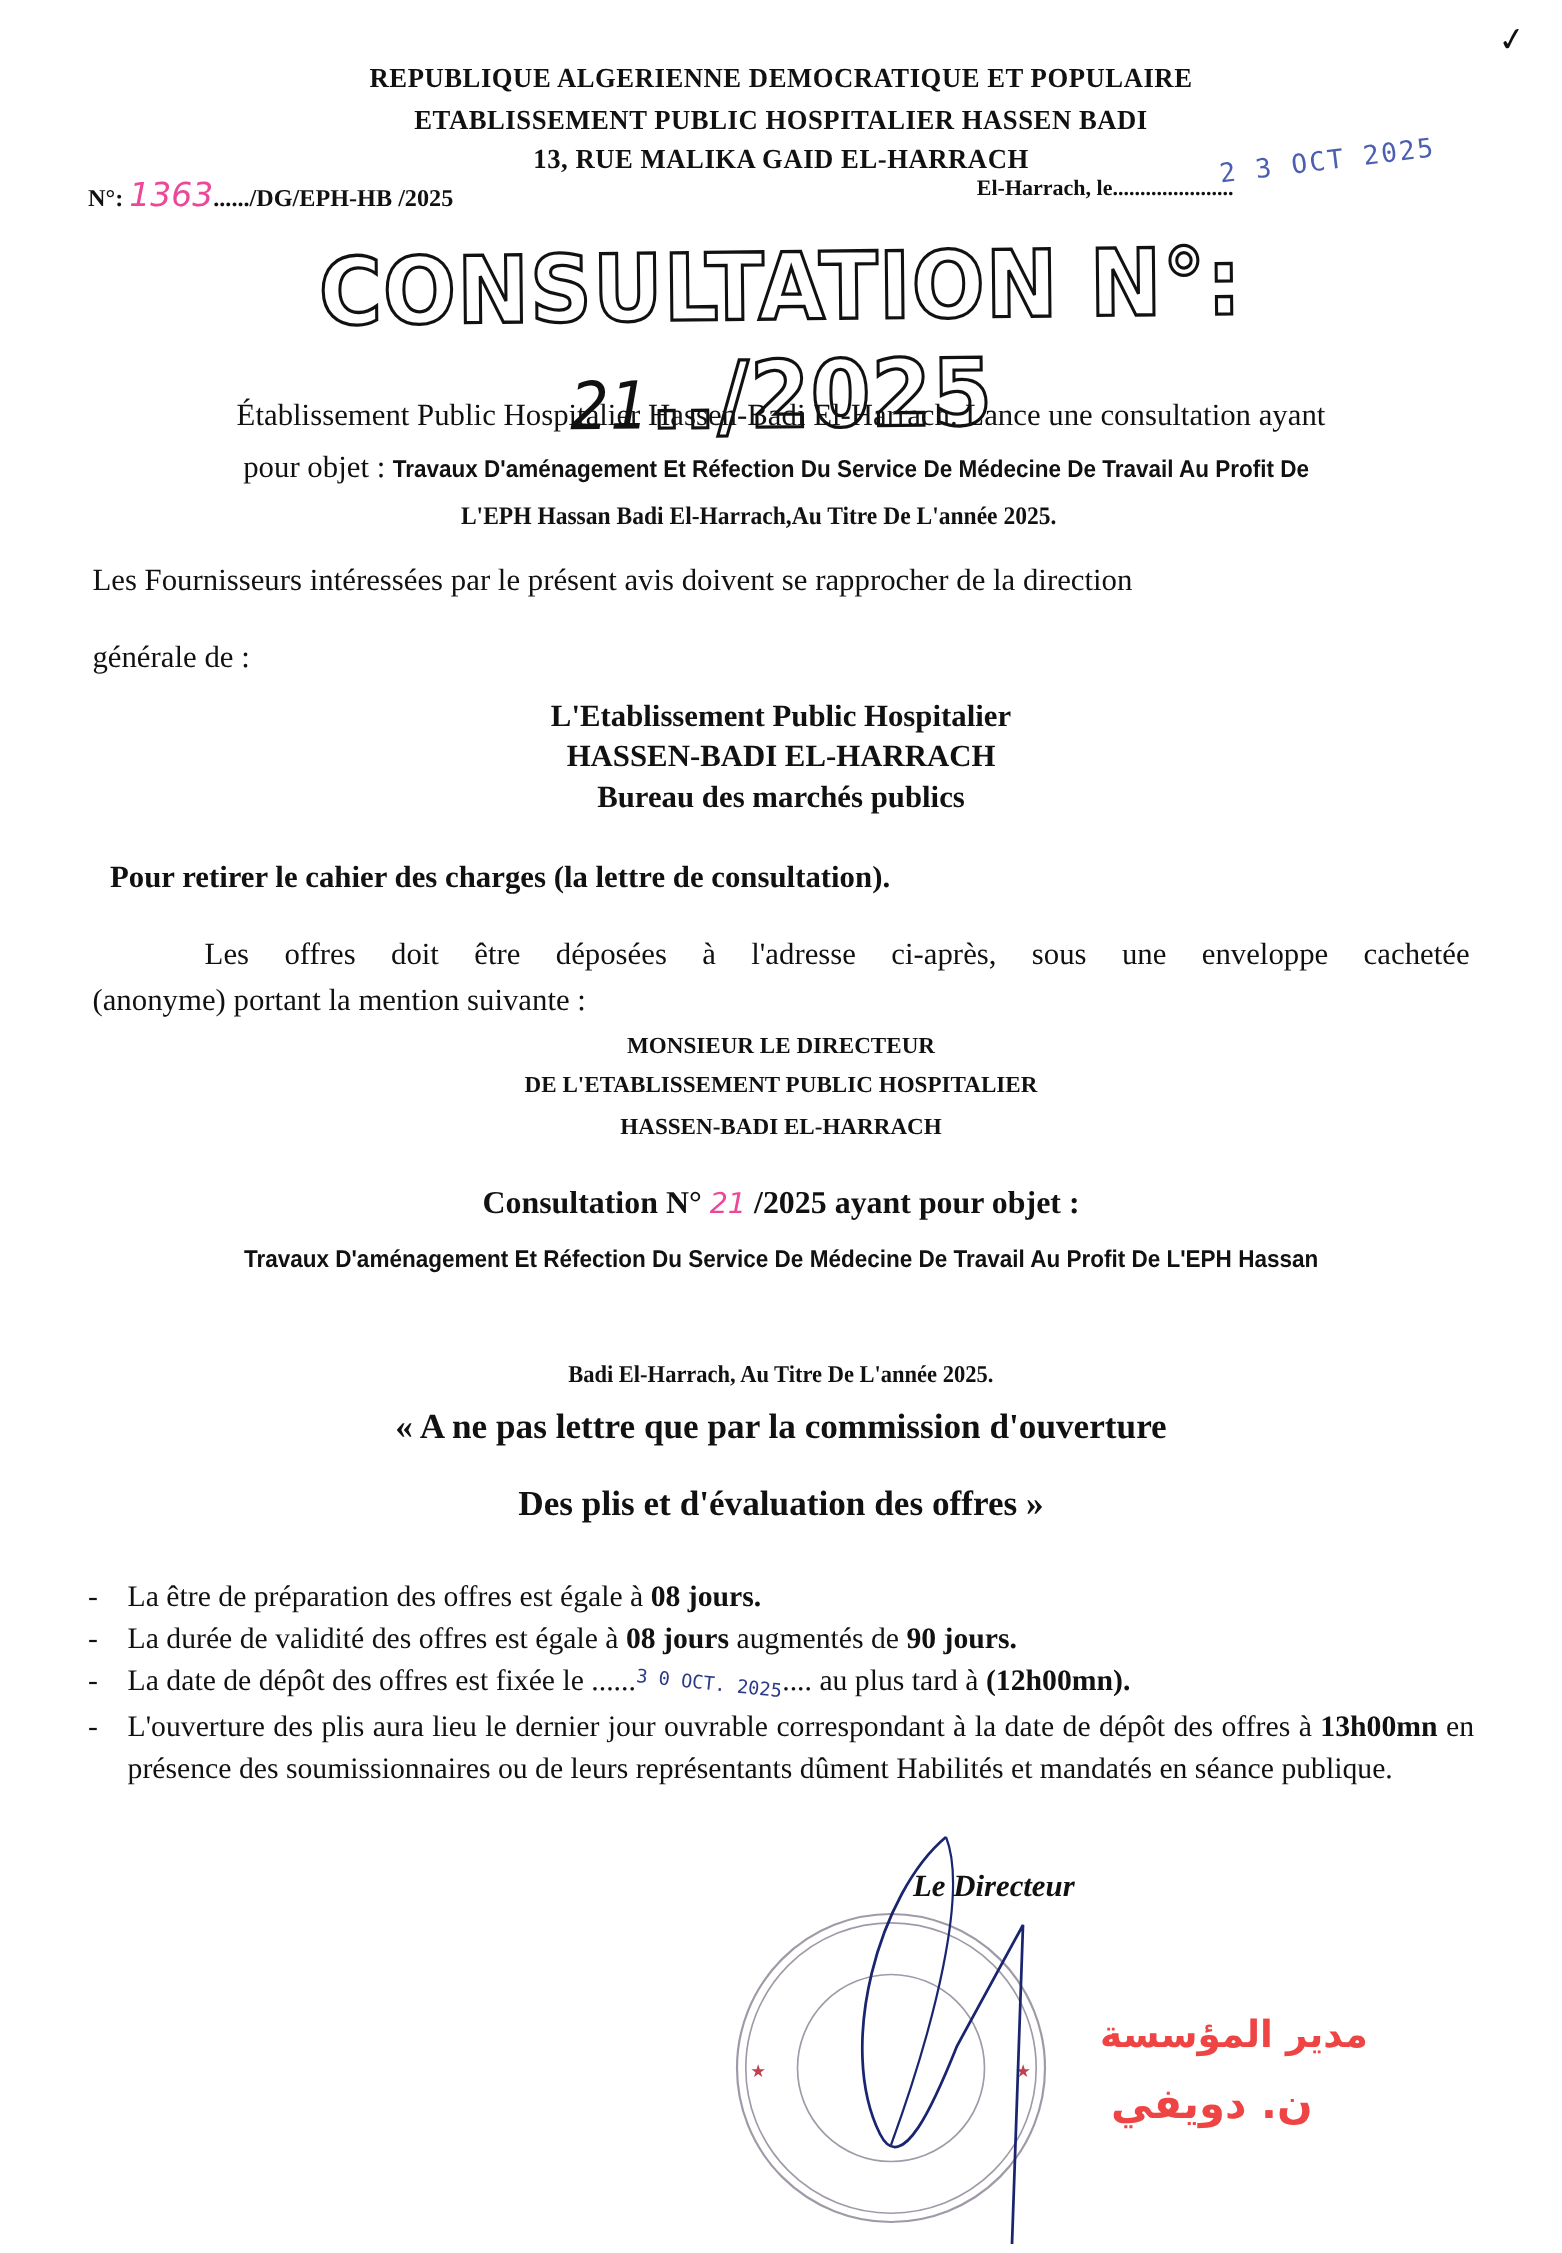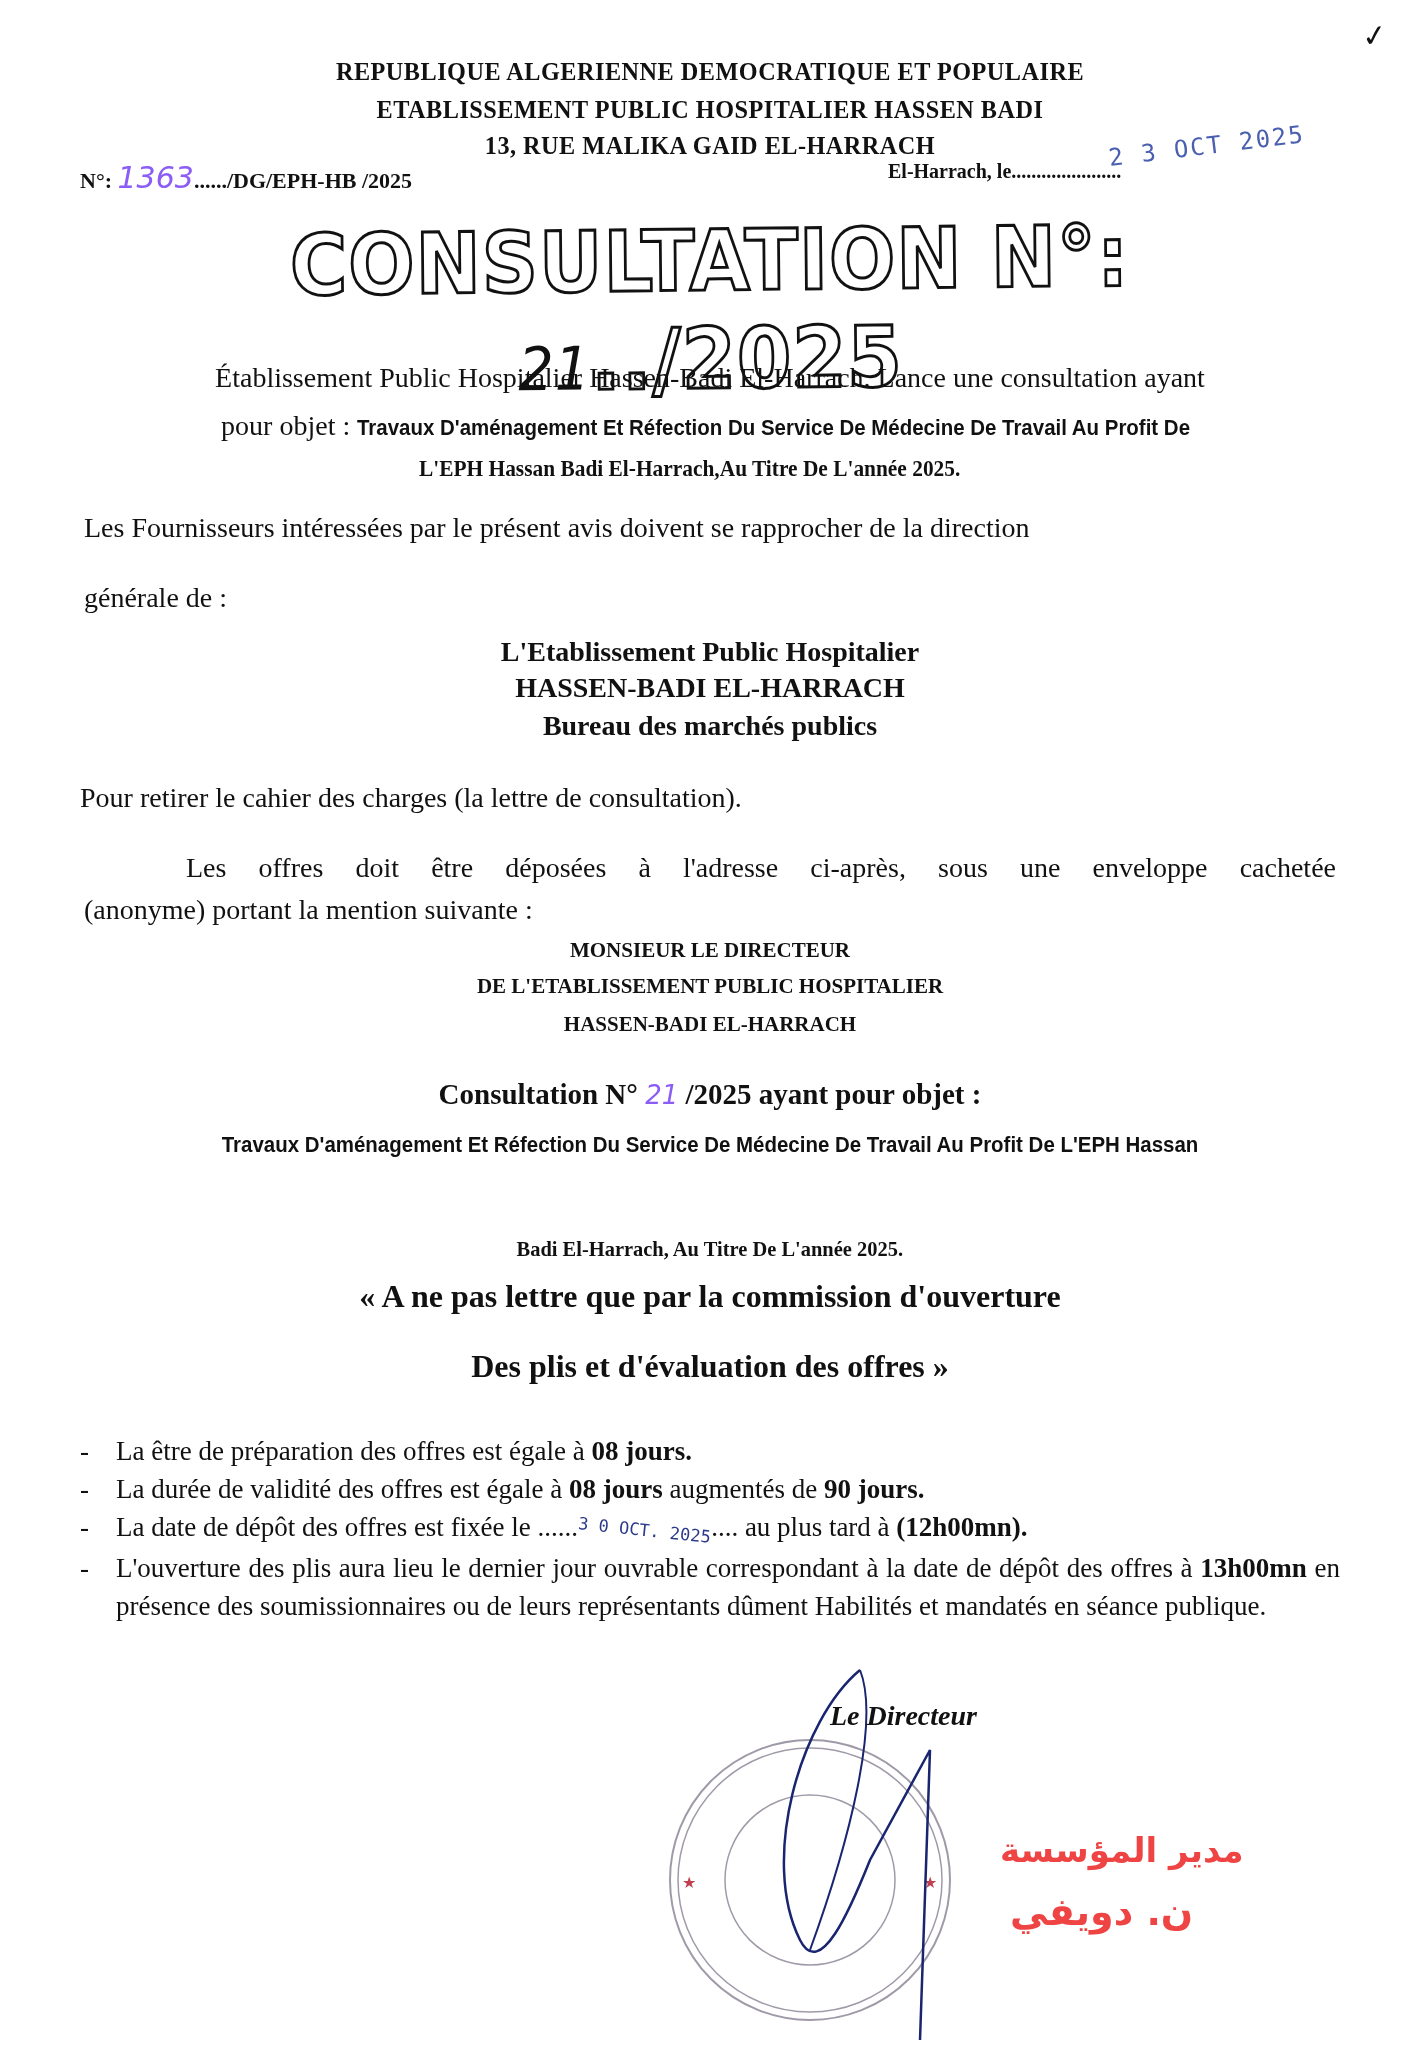--- a/index.html
+++ b/index.html
@@ -5,21 +5,21 @@
   html, body { margin: 0; padding: 0; }
   body {
     width: 1420px; height: 2048px; background: #ffffff; position: relative; overflow: hidden;
     font-family: "Liberation Serif", "DejaVu Serif", serif; color: #111;
   }
   .abs { position: absolute; }
   .center { left: 0; width: 1420px; text-align: center; }
   .hdr { font-size: 25px; font-weight: bold; letter-spacing: 0.5px; transform: scaleX(0.97); }
   .check { left: 1362px; top: 18px; font-size: 30px; color: #111; transform: rotate(-8deg); }
   .refline { left: 80px; top: 160px; font-size: 22px; font-weight: bold; }
-  .hand { font-family: "DejaVu Sans", sans-serif; font-weight: normal; font-style: italic; color: #8b5cf6; font-size: 30px; }
+  .hand { font-family: "DejaVu Sans", sans-serif; font-weight: normal; font-style: italic; color: #ec4899; font-size: 30px; }
   .dateline { left: 888px; top: 160px; font-size: 20px; font-weight: bold; }
   .stamp-date { left: 1108px; top: 132px; font-family: "DejaVu Sans Mono", monospace; color: #4a5fb0; font-size: 24px; transform: rotate(-7deg); letter-spacing: 2px; }
   .title {
     top: 212px; left: 150px; width: 1120px; text-align: center;
     font-family: "DejaVu Sans", sans-serif; font-weight: bold; font-size: 84px;
     color: #fff; -webkit-text-stroke: 3px #111; letter-spacing: 1px; transform: scaleX(0.93) rotate(-0.6deg);
   }
   .p { font-size: 28px; line-height: 1.3; }
   .obj { font-size: 22px; font-weight: bold; font-family: "Liberation Sans", sans-serif; transform: scaleX(0.93); transform-origin: left; display: inline-block; }
   .center-bold { font-size: 28px; font-weight: bold; }
@@ -65,21 +65,21 @@
   <span class="obj" style="font-family:'Liberation Serif',serif; font-size:23px;">L'EPH  Hassan  Badi El-Harrach,Au Titre De L'année 2025.</span>
 </div>
 
 <div class="abs p" style="left:84px; top:510px;">Les Fournisseurs intéressées par le présent avis doivent se rapprocher de la direction</div>
 <div class="abs p" style="left:84px; top:580px;">générale de :</div>
 
 <div class="abs center center-bold" style="top:636px;">L'Etablissement Public Hospitalier</div>
 <div class="abs center center-bold" style="top:672px;">HASSEN-BADI  EL-HARRACH</div>
 <div class="abs center center-bold" style="top:710px;">Bureau des marchés publics</div>
 
-<div class="abs p" style="left:80px; top:780px;">Pour retirer le cahier des charges (la lettre de consultation).</div>
+<div class="abs p" style="left:100px; top:780px;font-weight:bold;">Pour retirer le cahier des charges (la lettre de consultation).</div>
 
 <div class="abs p" style="left:186px; top:850px; width:1150px; text-align:justify; text-align-last:justify;">Les offres doit être déposées à l'adresse ci-après, sous une enveloppe cachetée</div>
 <div class="abs p" style="left:84px; top:892px;">(anonyme) portant la mention suivante :</div>
 
 <div class="abs center caps" style="top:938px;">MONSIEUR LE DIRECTEUR</div>
 <div class="abs center caps" style="top:974px;">DE L'ETABLISSEMENT PUBLIC HOSPITALIER</div>
 <div class="abs center caps" style="top:1012px;">HASSEN-BADI EL-HARRACH</div>
 
 <div class="abs center" style="top:1078px; font-size:29px; font-weight:bold;">
   <span>Consultation N°</span>

